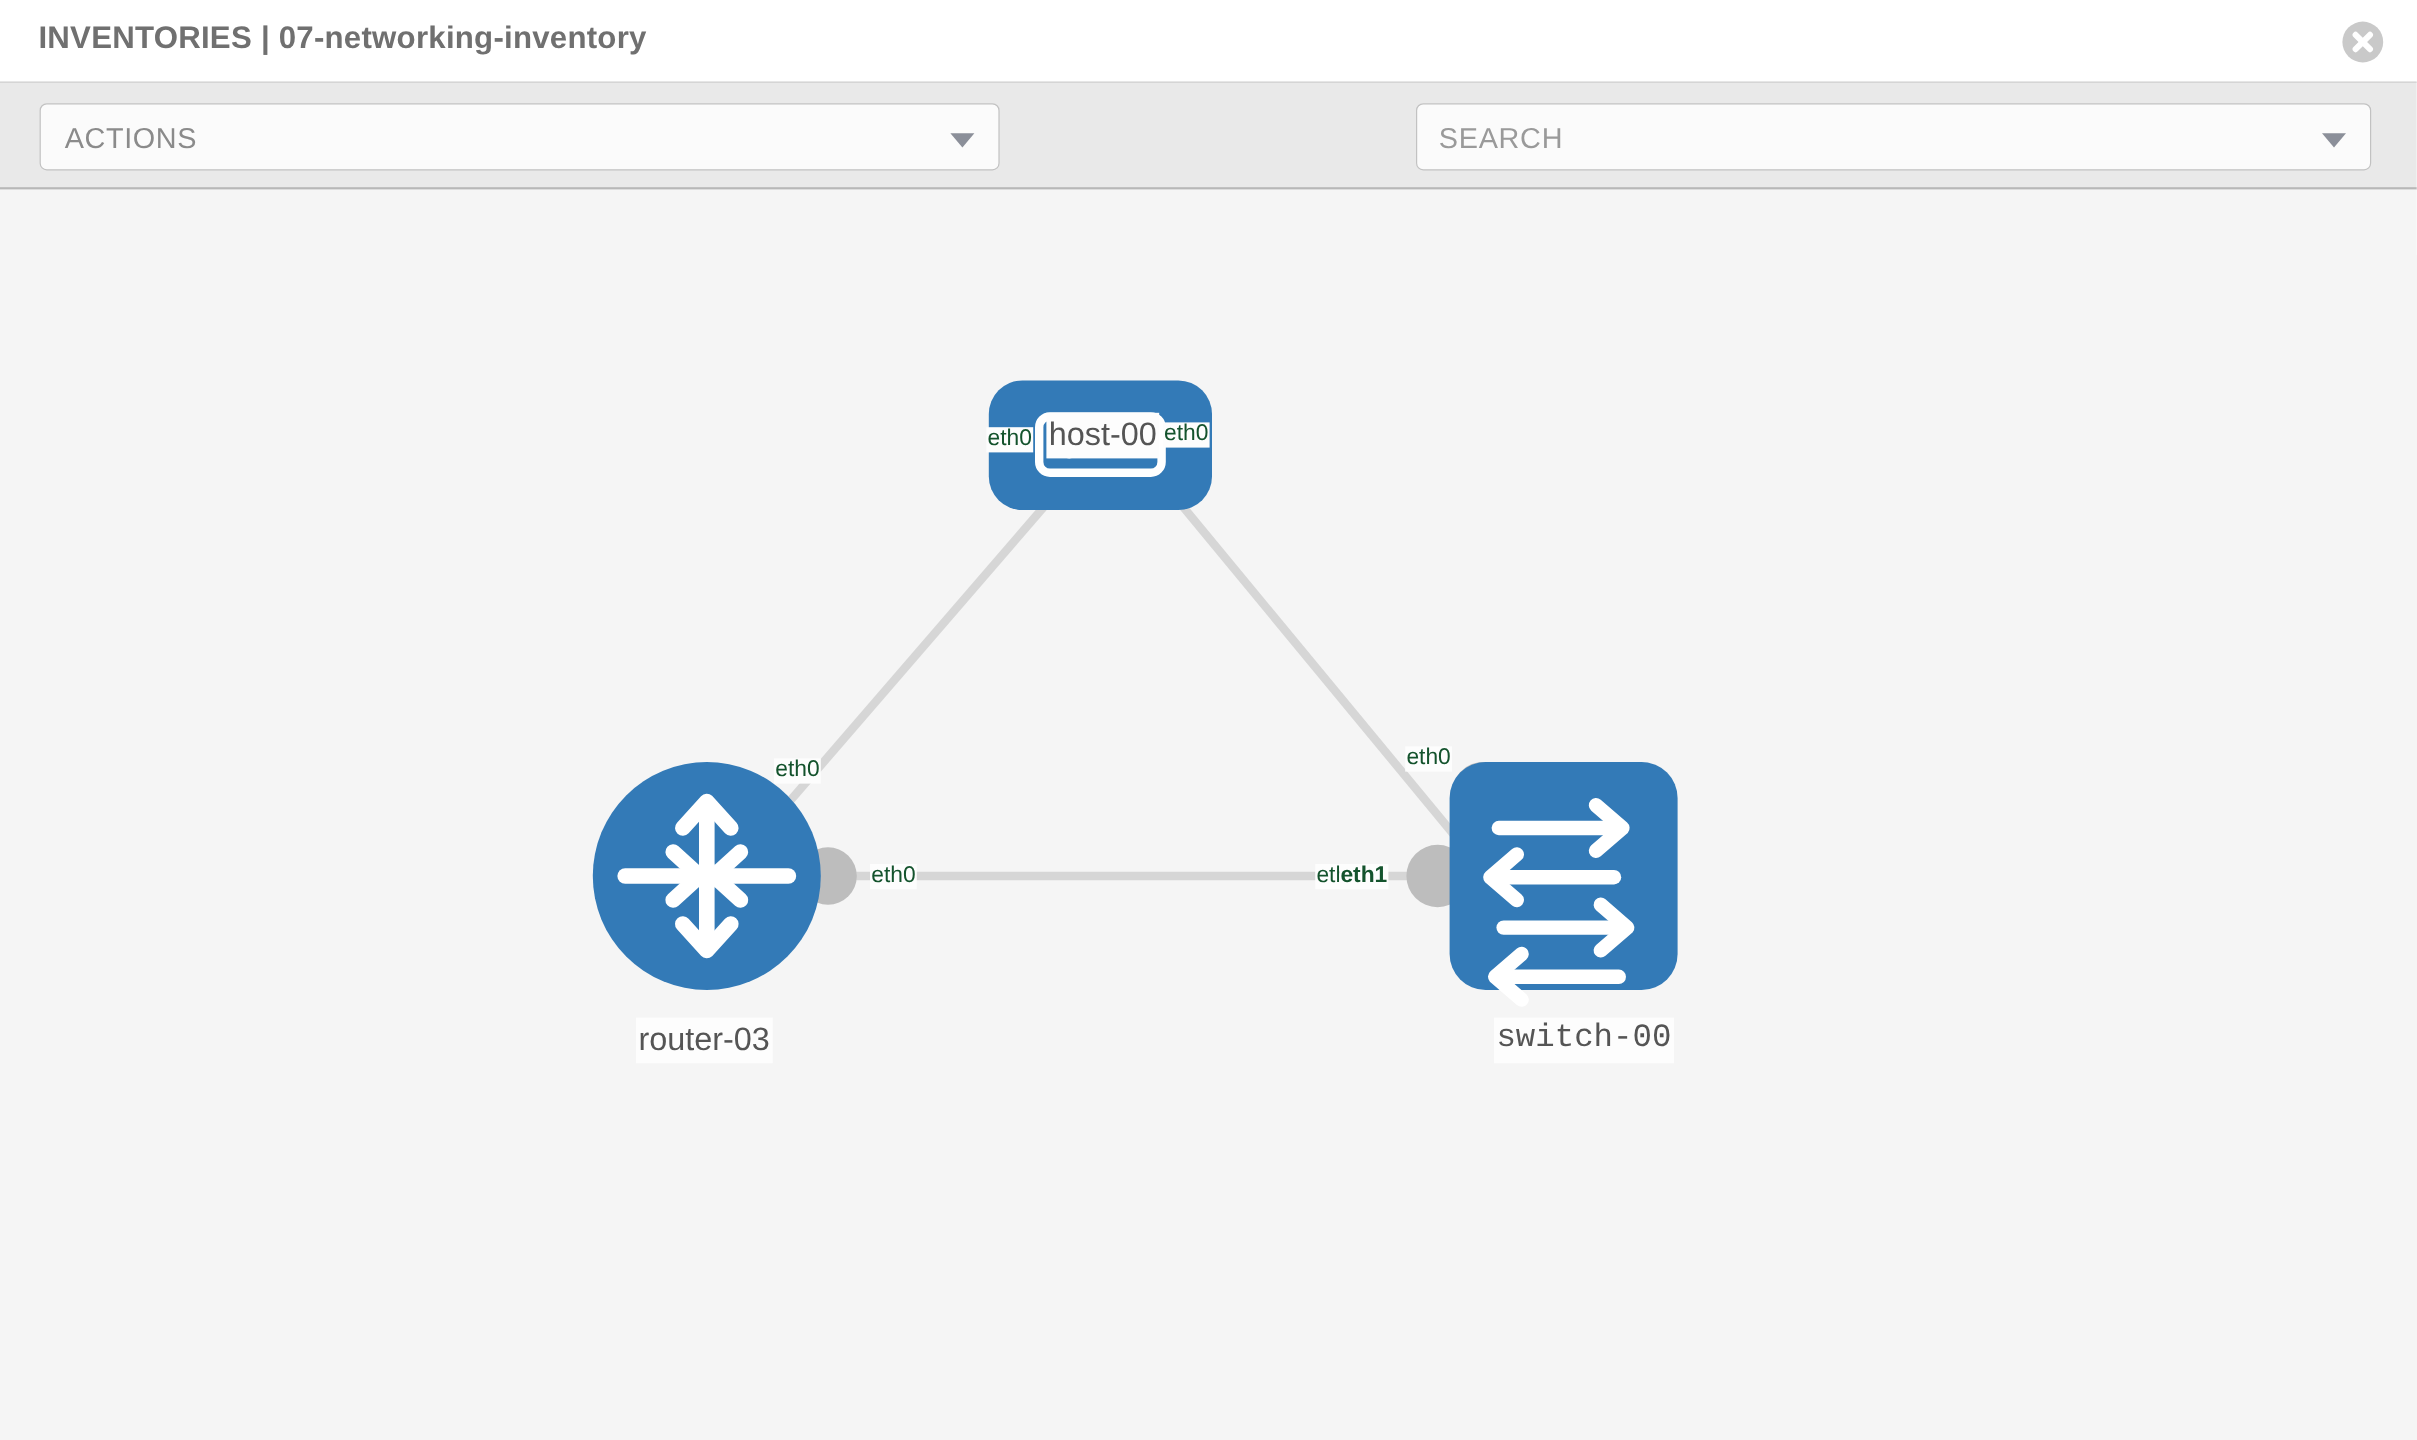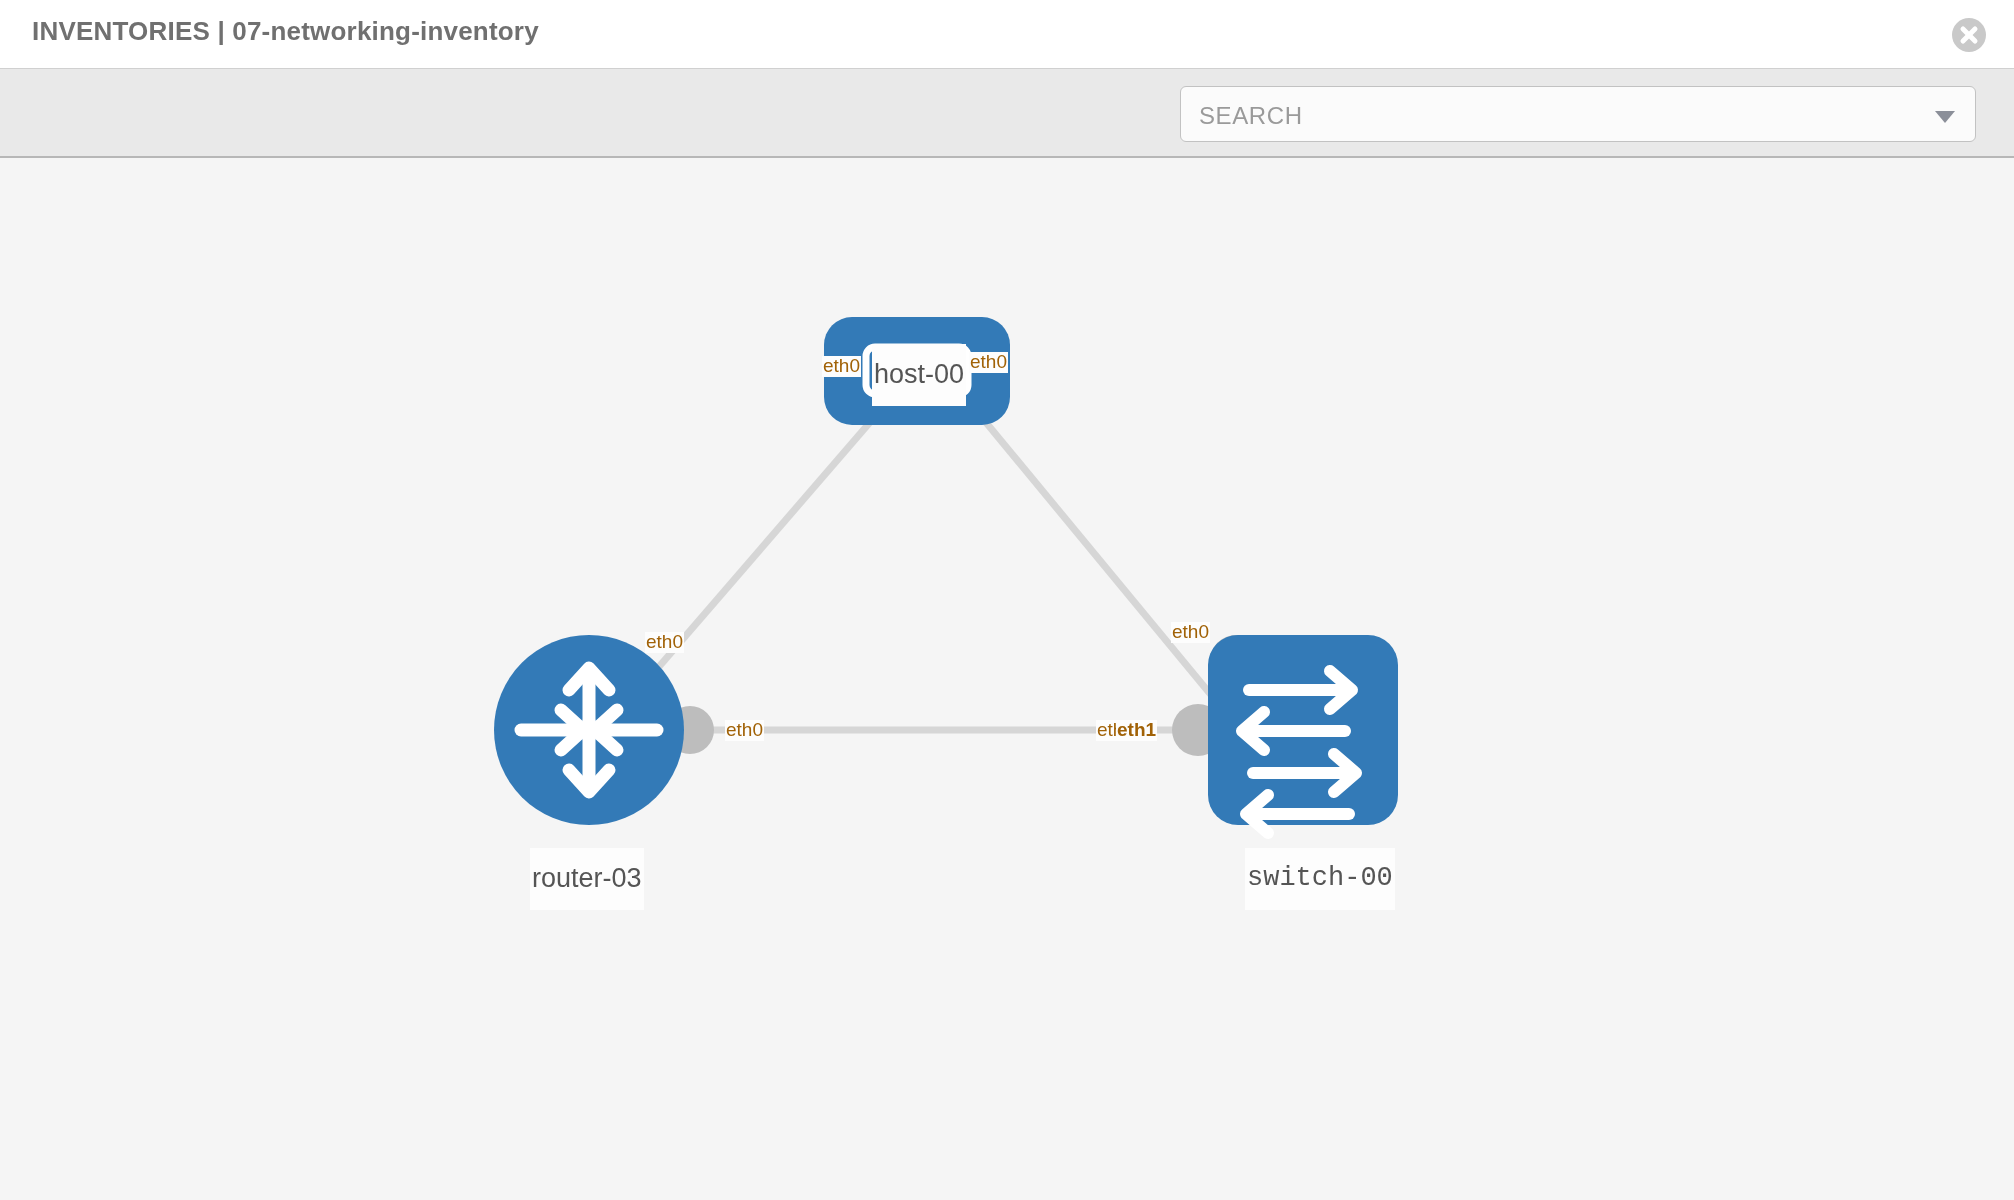--- a/index.html
+++ b/index.html
@@ -134,26 +134,26 @@
   .canvas svg { position:absolute; left:0; top:0; }
 
   
   .node-label {
     position: absolute;
     font-size: 27px;
     color: #555555;
     background: #fdfdfd;
     white-space: nowrap;
     line-height: 1.1;
-    padding: 16px 2px;
+    padding: 4px 2px;
   }
   .iface-label {
     position: absolute;
     font-size: 19px;
-    color: #a16207;
+    color: #14532d;
     background: #fdfdfd;
     white-space: nowrap;
     line-height: 1.1;
     padding: 0 1px;
     text-align: right;
   }
 
   
   .zoom-panel {
     position: absolute;
@@ -237,20 +237,24 @@
         <g stroke="#ffffff" stroke-width="5" stroke-linecap="round">
           <line x1="11" y1="11" x2="23" y2="23"></line>
           <line x1="23" y1="11" x2="11" y2="23"></line>
         </g>
       </svg>
     </div>
   </div>
 
   <div class="toolbar">
 
+    <div class="actions-select">
+      <span class="actions-label">ACTIONS</span>
+      <span class="caret"></span>
+    </div>
 
     <div class="tool-icon wrench">
       <svg width="44" height="44" viewBox="0 0 44 44" aria-hidden="true">
         <path d="M30 6 a11 11 0 1 0 6.5 19.4 l-6.4 -6.4 2.6 -2.6 6.4 6.4 A11 11 0 0 0 30 6 z" fill="none" stroke="#7c808a" stroke-width="0"></path>
         <path d="M33.5 8.5 l-5.2 5.2 3.2 3.2 5.2 -5.2 a8.6 8.6 0 1 1 -3.2 -3.2 z" fill="#7c808a" transform="rotate(-10 22 22)"></path>
         <rect x="8" y="24" width="18" height="6" rx="3" fill="#7c808a" transform="rotate(45 17 27)"></rect>
         <circle cx="11" cy="33.5" r="2.6" fill="#e9e9e9"></circle>
       </svg>
     </div>
 

